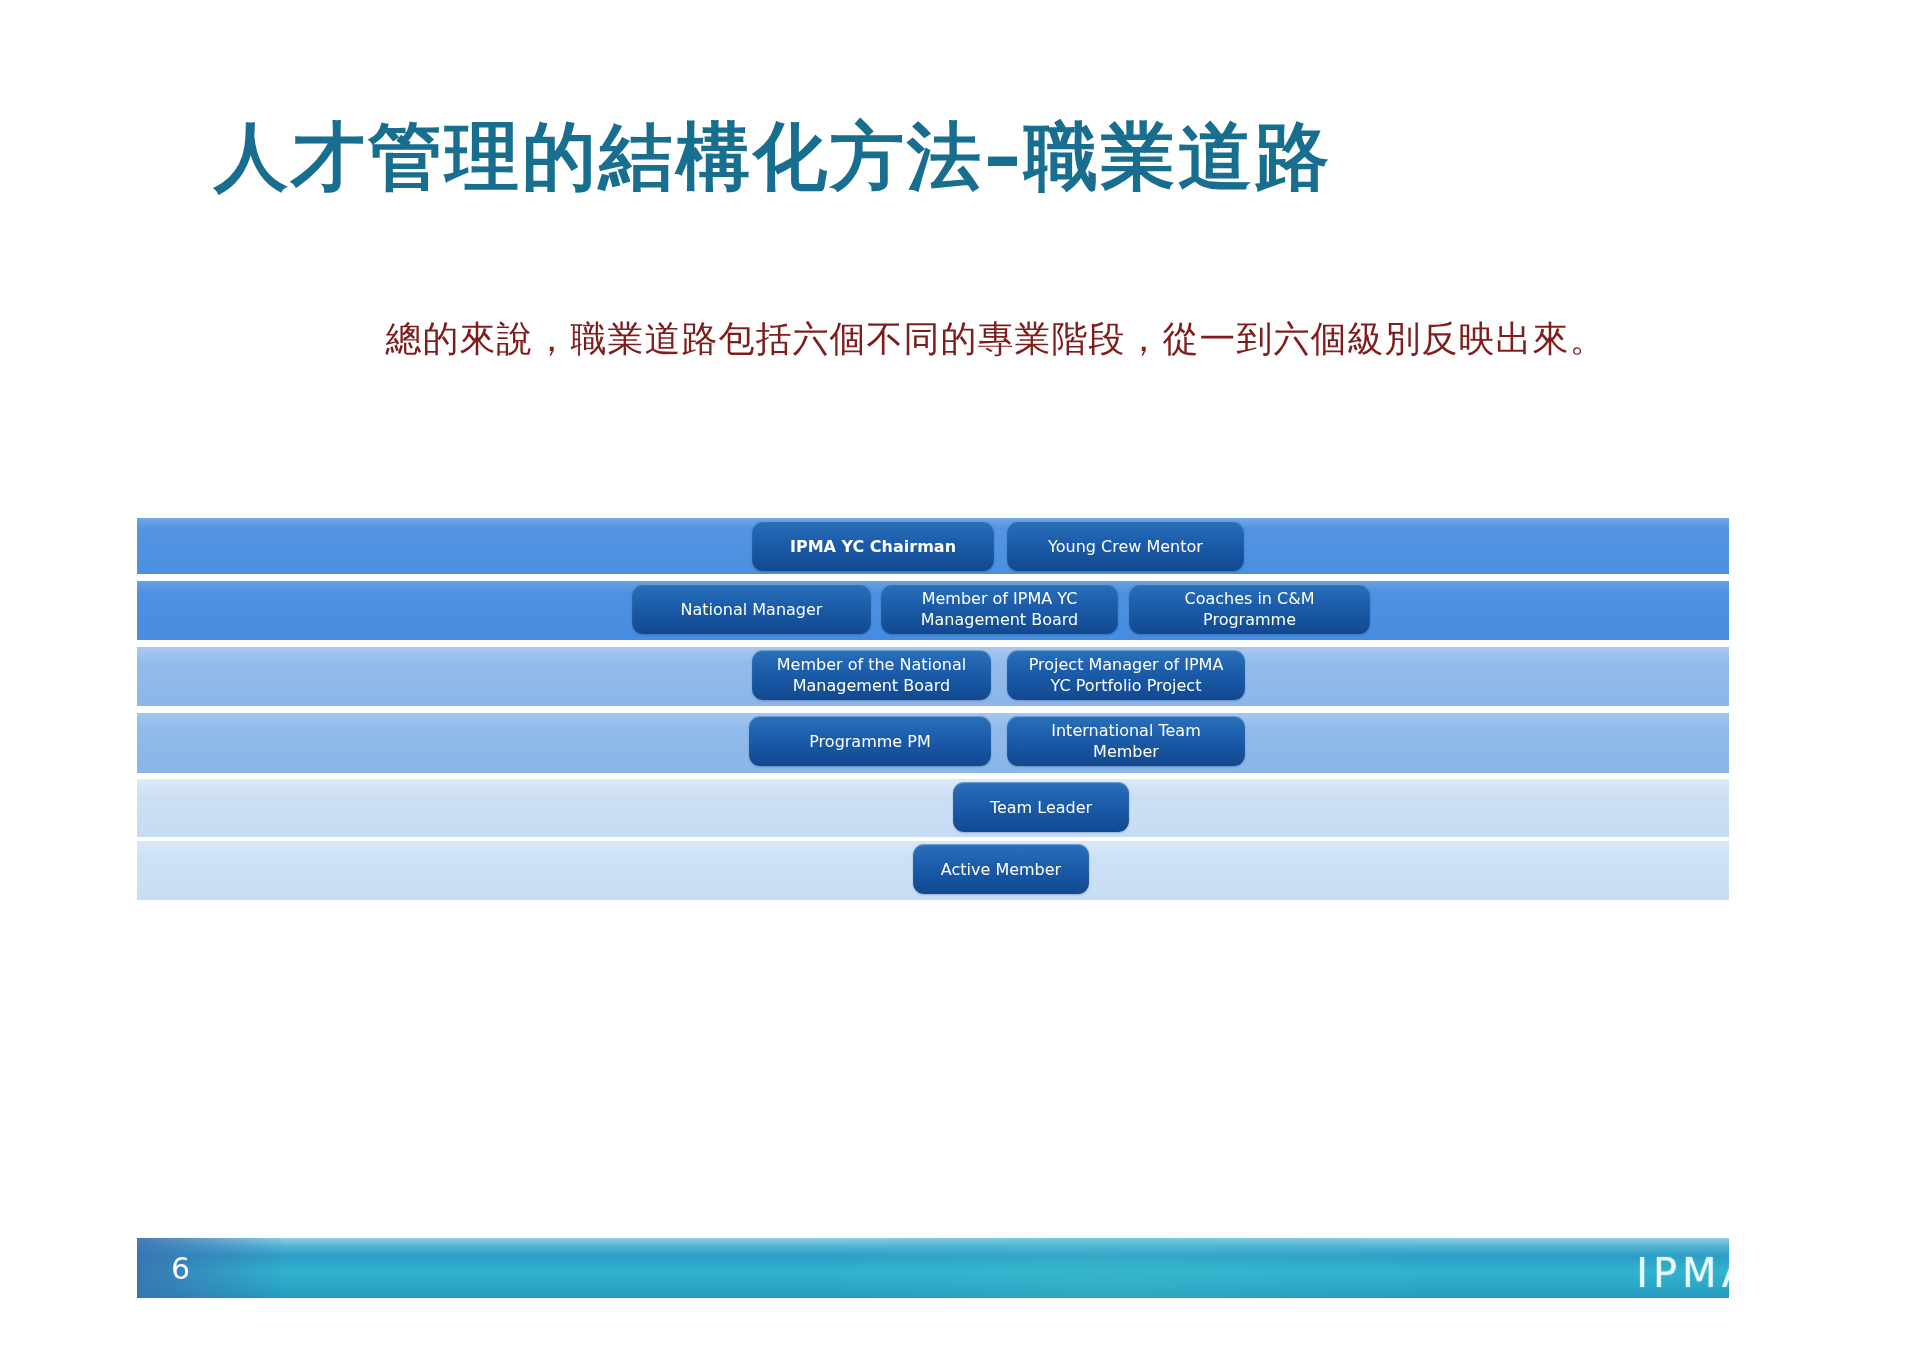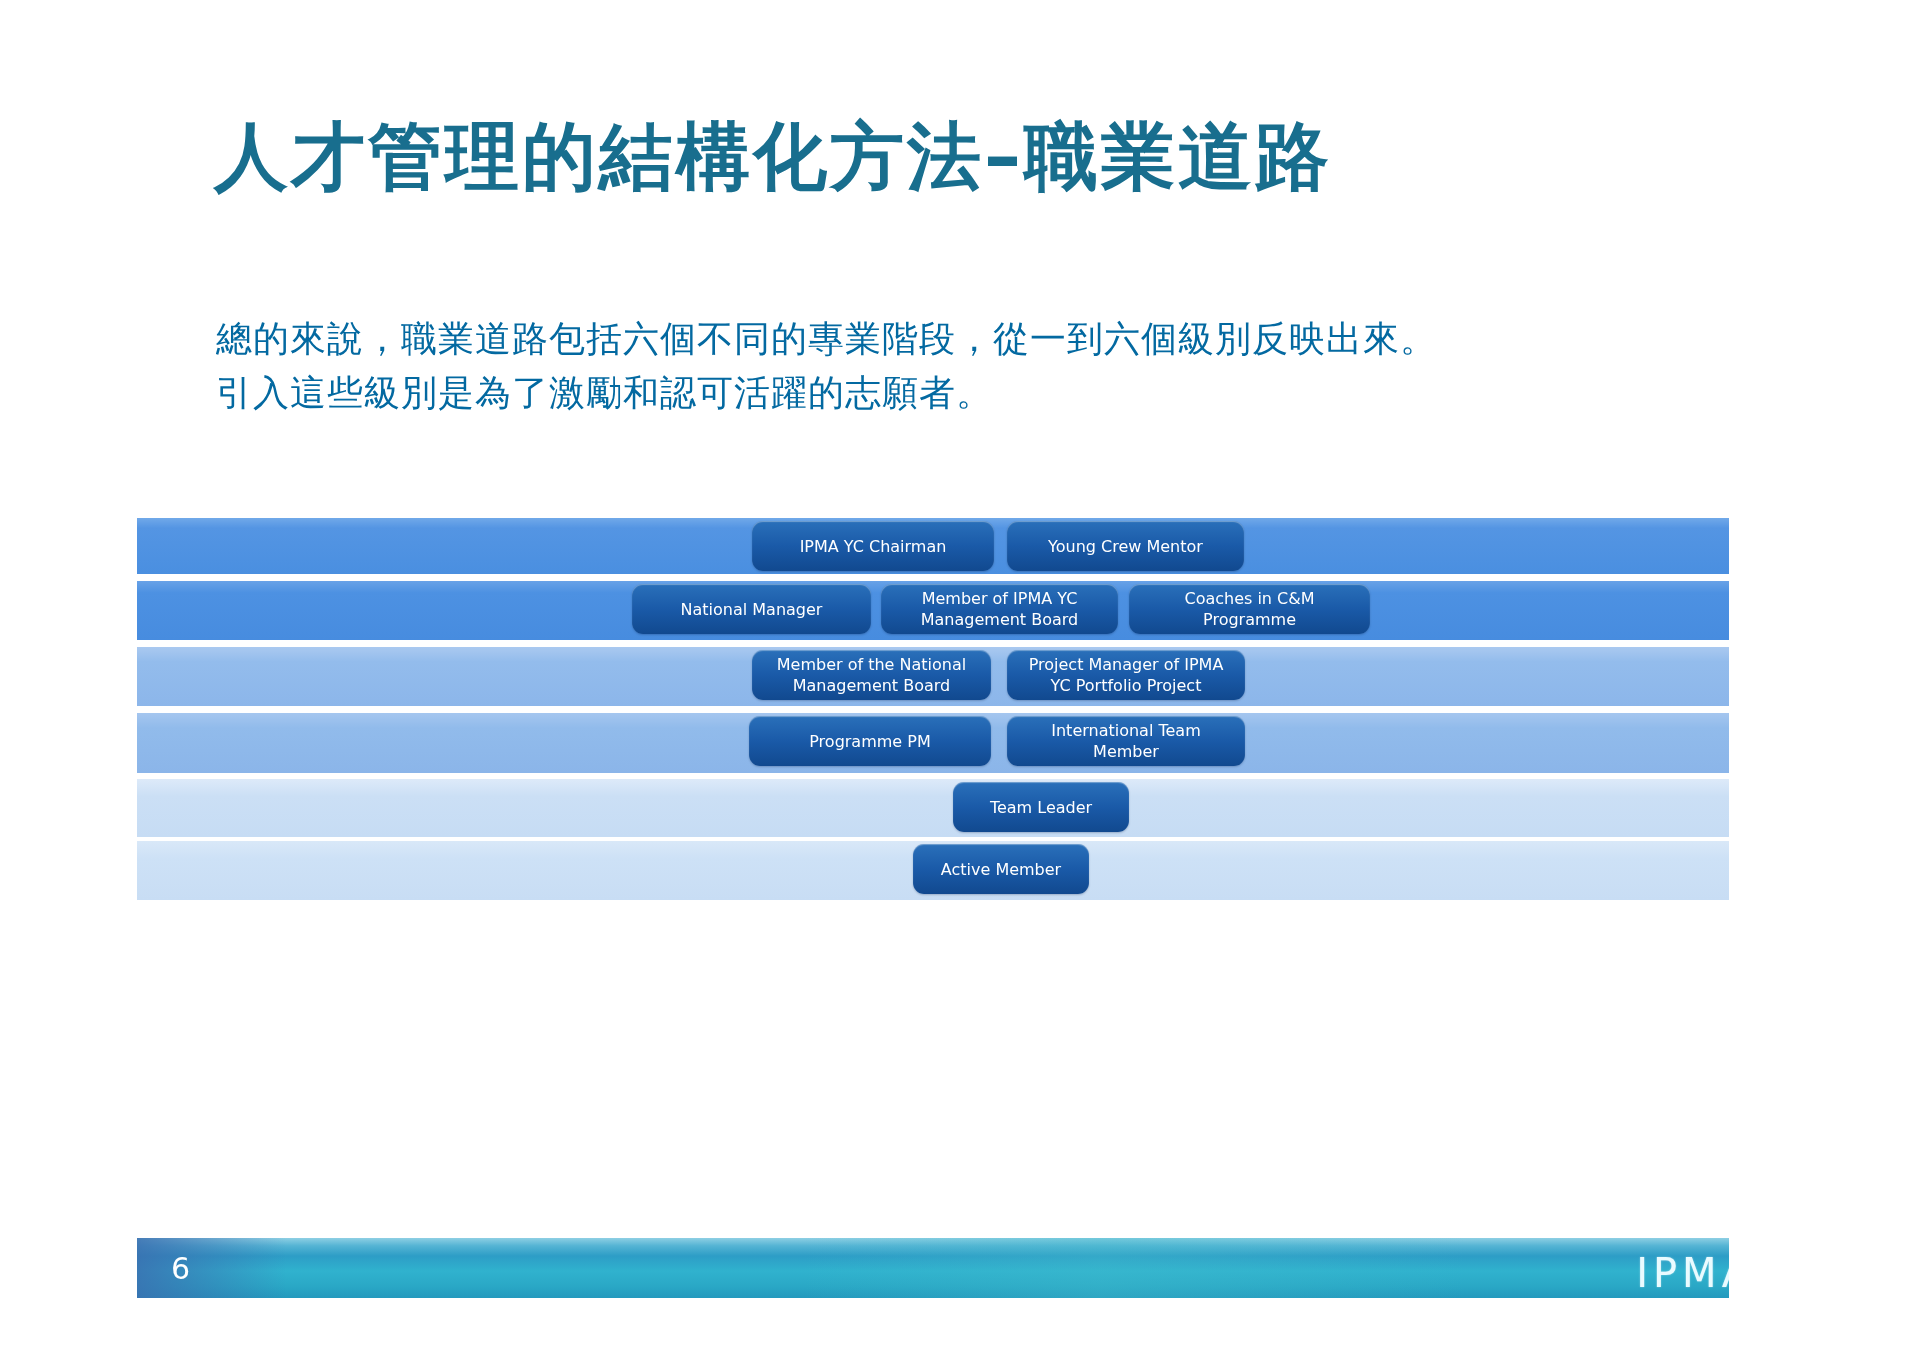--- a/index.html
+++ b/index.html
@@ -10,21 +10,21 @@
     position:relative; width:1729px; height:1363px;
     background:#ffffff; overflow:hidden;
   }
 
   .title {
     position:absolute; left:214px; top:112px; width:1560px;
     font-size:74px; font-weight:700; letter-spacing:3px;
     color:#186e8e; line-height:1.2;
   }
 
-  .para { position:absolute; left:216px; color:#0369a1; }
+  .para { position:absolute; left:216px; color:#7f1d1d;text-align:center; }
   .para .line { font-size:36px; line-height:54px; letter-spacing:1px; font-weight:400; }
   .intro { top:312px; width:1560px; }
   .outro { top:984px; width:1560px; }
 
   .diagram { position:absolute; left:137px; top:518px; width:1663px; height:383px; }
 
   .bar { position:absolute; left:0; width:1663px; }
   .bar-1 { top:0;   height:56px; background:linear-gradient(180deg,#71a9e9 0%,#5495e3 18%,#4a8fe0 100%); }
   .bar-2 { top:63px;  height:59px; background:linear-gradient(180deg,#68a2e7 0%,#4d91e2 20%,#478cdf 100%); }
   .bar-3 { top:129px; height:59px; background:linear-gradient(180deg,#aac9f0 0%,#93bcec 25%,#8cb6ea 100%); }
@@ -69,32 +69,31 @@
 </style>
 </head>
 <body>
 
 <div class="slide">
 
   <div class="title">人才管理的結構化方法–職業道路</div>
 
   <div class="para intro">
     <div class="line">總的來說，職業道路包括六個不同的專業階段，從一到六個級別反映出來。</div>
-    <div class="line">引入這些級別是為了激勵和認可活躍的志願者。</div>
   </div>
 
   <div class="diagram">
     <div class="bar bar-1"></div>
     <div class="bar bar-2"></div>
     <div class="bar bar-3"></div>
     <div class="bar bar-4"></div>
     <div class="bar bar-5"></div>
     <div class="bar bar-6"></div>
 
-    <div class="node" style="left:615px; top:3px;  width:242px;">IPMA YC Chairman</div>
+    <div class="node" style="left:615px; top:3px;  width:242px;font-weight:bold;">IPMA YC Chairman</div>
     <div class="node" style="left:870px; top:3px;  width:237px;">Young Crew Mentor</div>
 
     <div class="node" style="left:495px; top:66px; width:239px;">National Manager</div>
     <div class="node" style="left:744px; top:66px; width:237px;">Member of IPMA YC Management Board</div>
     <div class="node" style="left:992px; top:66px; width:241px;">Coaches in C&amp;M Programme</div>
 
     <div class="node" style="left:615px; top:132px; width:239px;">Member of the National Management Board</div>
     <div class="node" style="left:870px; top:132px; width:238px;">Project Manager of IPMA YC Portfolio Project</div>
 
     <div class="node" style="left:612px; top:198px; width:242px;">Programme PM</div>

